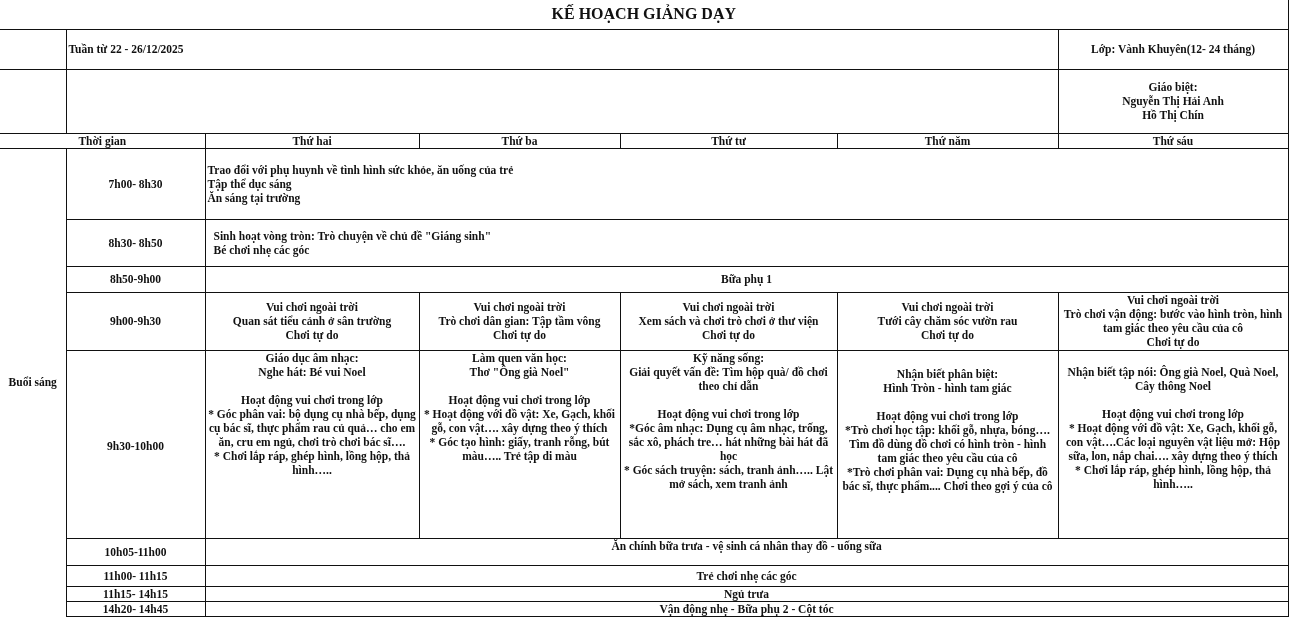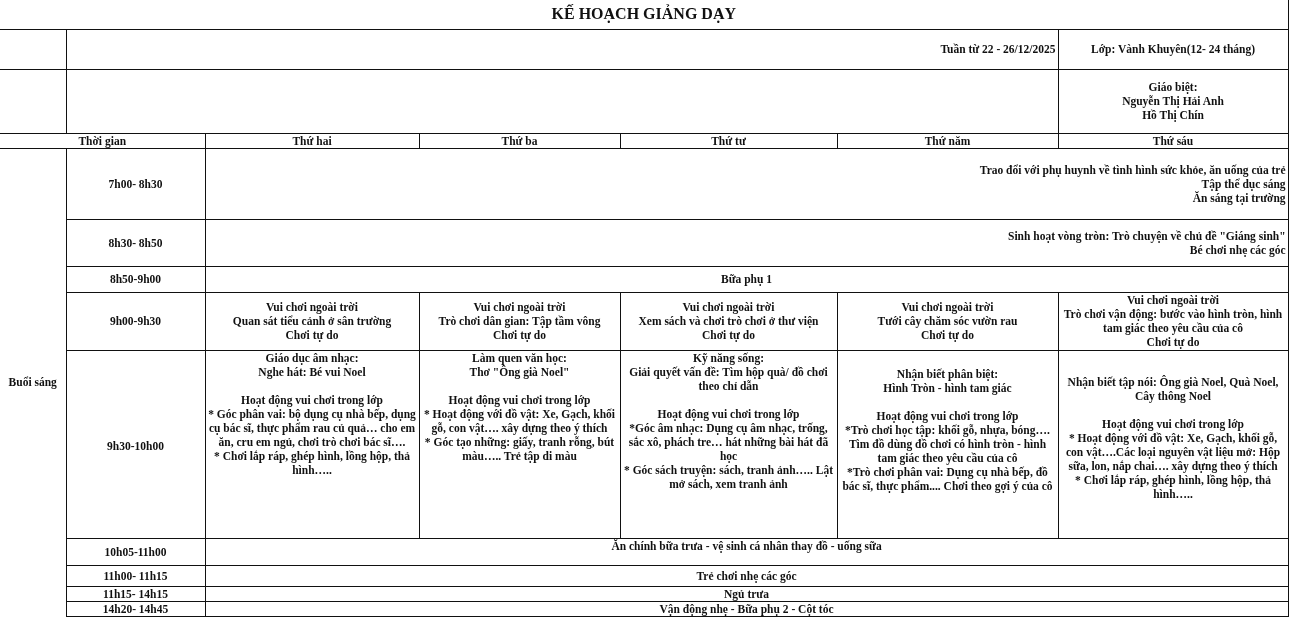--- a/index.html
+++ b/index.html
@@ -1,21 +1,21 @@
 <!DOCTYPE html>
 <html><head>
   <meta charset="utf-8">
   <style>
     html, body { margin: 0; padding: 0; background: #ffffff; }
     body { width: 1289px; height: 617px; overflow: hidden; font-family: "Liberation Serif", "DejaVu Serif", serif; color: #111; }
     .sheet { position: relative; width: 1289px; height: 434px; }
     table.plan { position: absolute; left: 0; top: 0; border-collapse: collapse; table-layout: fixed; width: 1288px; }
     table.plan td { border: 1.5px solid #111; padding: 0 2px; font-size: 11.5px; line-height: 14px; font-weight: bold; vertical-align: middle; overflow: hidden; }
     .c { text-align: center; }
-    .l { text-align: right; }
+    .l { text-align: left; }
     .title-cell { font-size: 16px !important; text-align: center; border-top: none !important; border-left: none !important; }
     .noleft { border-left: none !important; }
     .pre { white-space: pre-line; }
   </style>
 </head>
 <body>
 
 <div class="sheet">
   <table class="plan">
     <colgroup>
@@ -106,34 +106,34 @@
 Nghe hát: Bé vui Noel
 
 Hoạt động vui chơi trong lớp
 * Góc phân vai: bộ dụng cụ nhà bếp, dụng cụ bác sĩ, thực phẩm rau củ quả… cho em ăn, cru em ngủ, chơi trò chơi bác sĩ….
 * Chơi lắp ráp, ghép hình, lồng hộp, thả hình…..</td>
       <td class="c pre" style="vertical-align:top">Làm quen văn học:
 Thơ "Ông già Noel"
 
 Hoạt động vui chơi trong lớp
 * Hoạt động với đồ vật: Xe, Gạch, khối gỗ, con vật…. xây dựng theo ý thích
-* Góc tạo những: giấy, tranh rỗng, bút màu….. Trẻ tập di màu</td>
+* Góc tạo hình: giấy, tranh rỗng, bút màu….. Trẻ tập di màu</td>
       <td class="c pre" style="vertical-align:top">Kỹ năng sống:
 Giải quyết vấn đề: Tìm hộp quà/ đồ chơi theo chỉ dẫn
 
 Hoạt động vui chơi trong lớp
 *Góc âm nhạc: Dụng cụ âm nhạc, trống, sắc xô, phách tre… hát những bài hát đã học
 * Góc sách truyện: sách, tranh ảnh….. Lật mở sách, xem tranh ảnh</td>
       <td class="c pre" style="vertical-align:top; padding-top:16px">Nhận biết phân biệt:
 Hình Tròn - hình tam giác
 
 Hoạt động vui chơi trong lớp
 *Trò chơi học tập: khối gỗ, nhựa, bóng…. Tìm đồ dùng đồ chơi có hình tròn - hình tam giác theo yêu cầu của cô
 *Trò chơi phân vai: Dụng cụ nhà bếp, đồ bác sĩ, thực phẩm.... Chơi theo gợi ý của cô</td>
-      <td class="c pre" style="vertical-align:top; padding-top:24px">Nhận biết tập nói: Ông già Noel, Quà Noel, Cây thông Noel
+      <td class="c pre" style="vertical-align:top; padding-top:14px">Nhận biết tập nói: Ông già Noel, Quà Noel, Cây thông Noel
 
 Hoạt động vui chơi trong lớp
 * Hoạt động với đồ vật: Xe, Gạch, khối gỗ, con vật….Các loại nguyên vật liệu mở: Hộp sữa, lon, nắp chai…. xây dựng theo ý thích
 * Chơi lắp ráp, ghép hình, lồng hộp, thả hình…..</td>
     </tr>
 
     <tr style="height:27px">
       <td class="c">10h05-11h00</td>
       <td colspan="5" class="c" style="vertical-align:top">Ăn chính bữa trưa - vệ sinh cá nhân thay đồ -  uống sữa</td>
     </tr>

